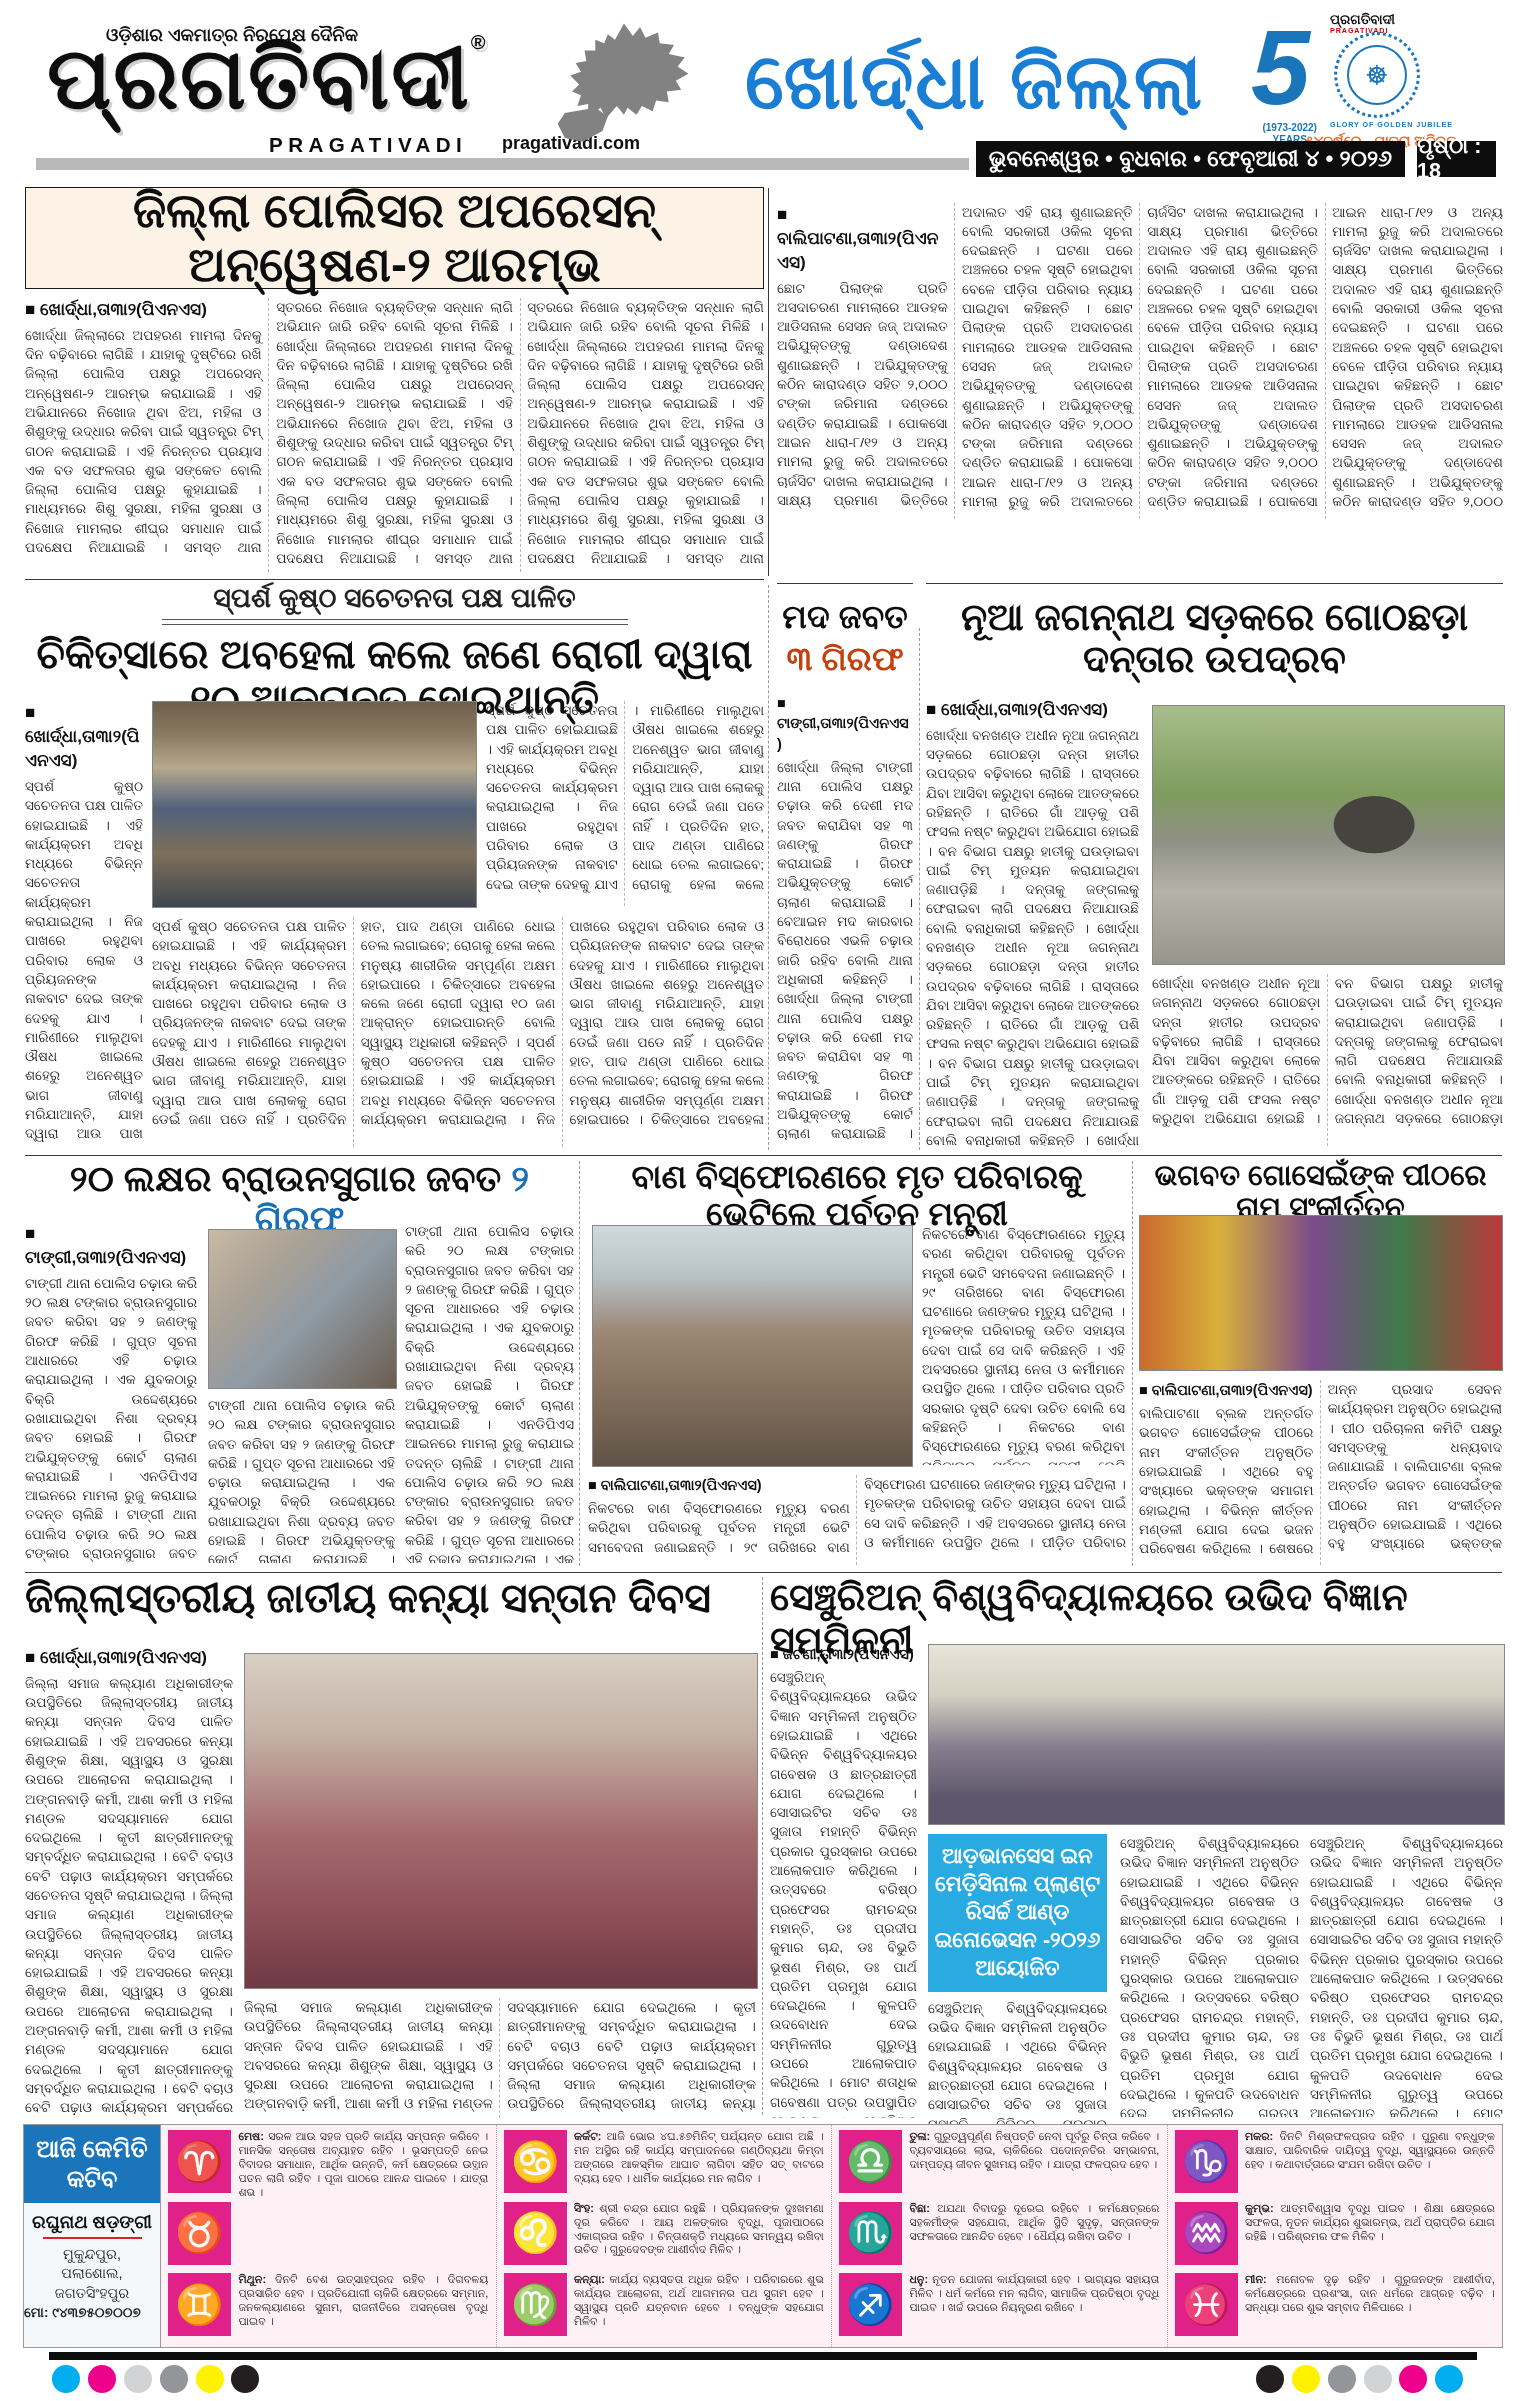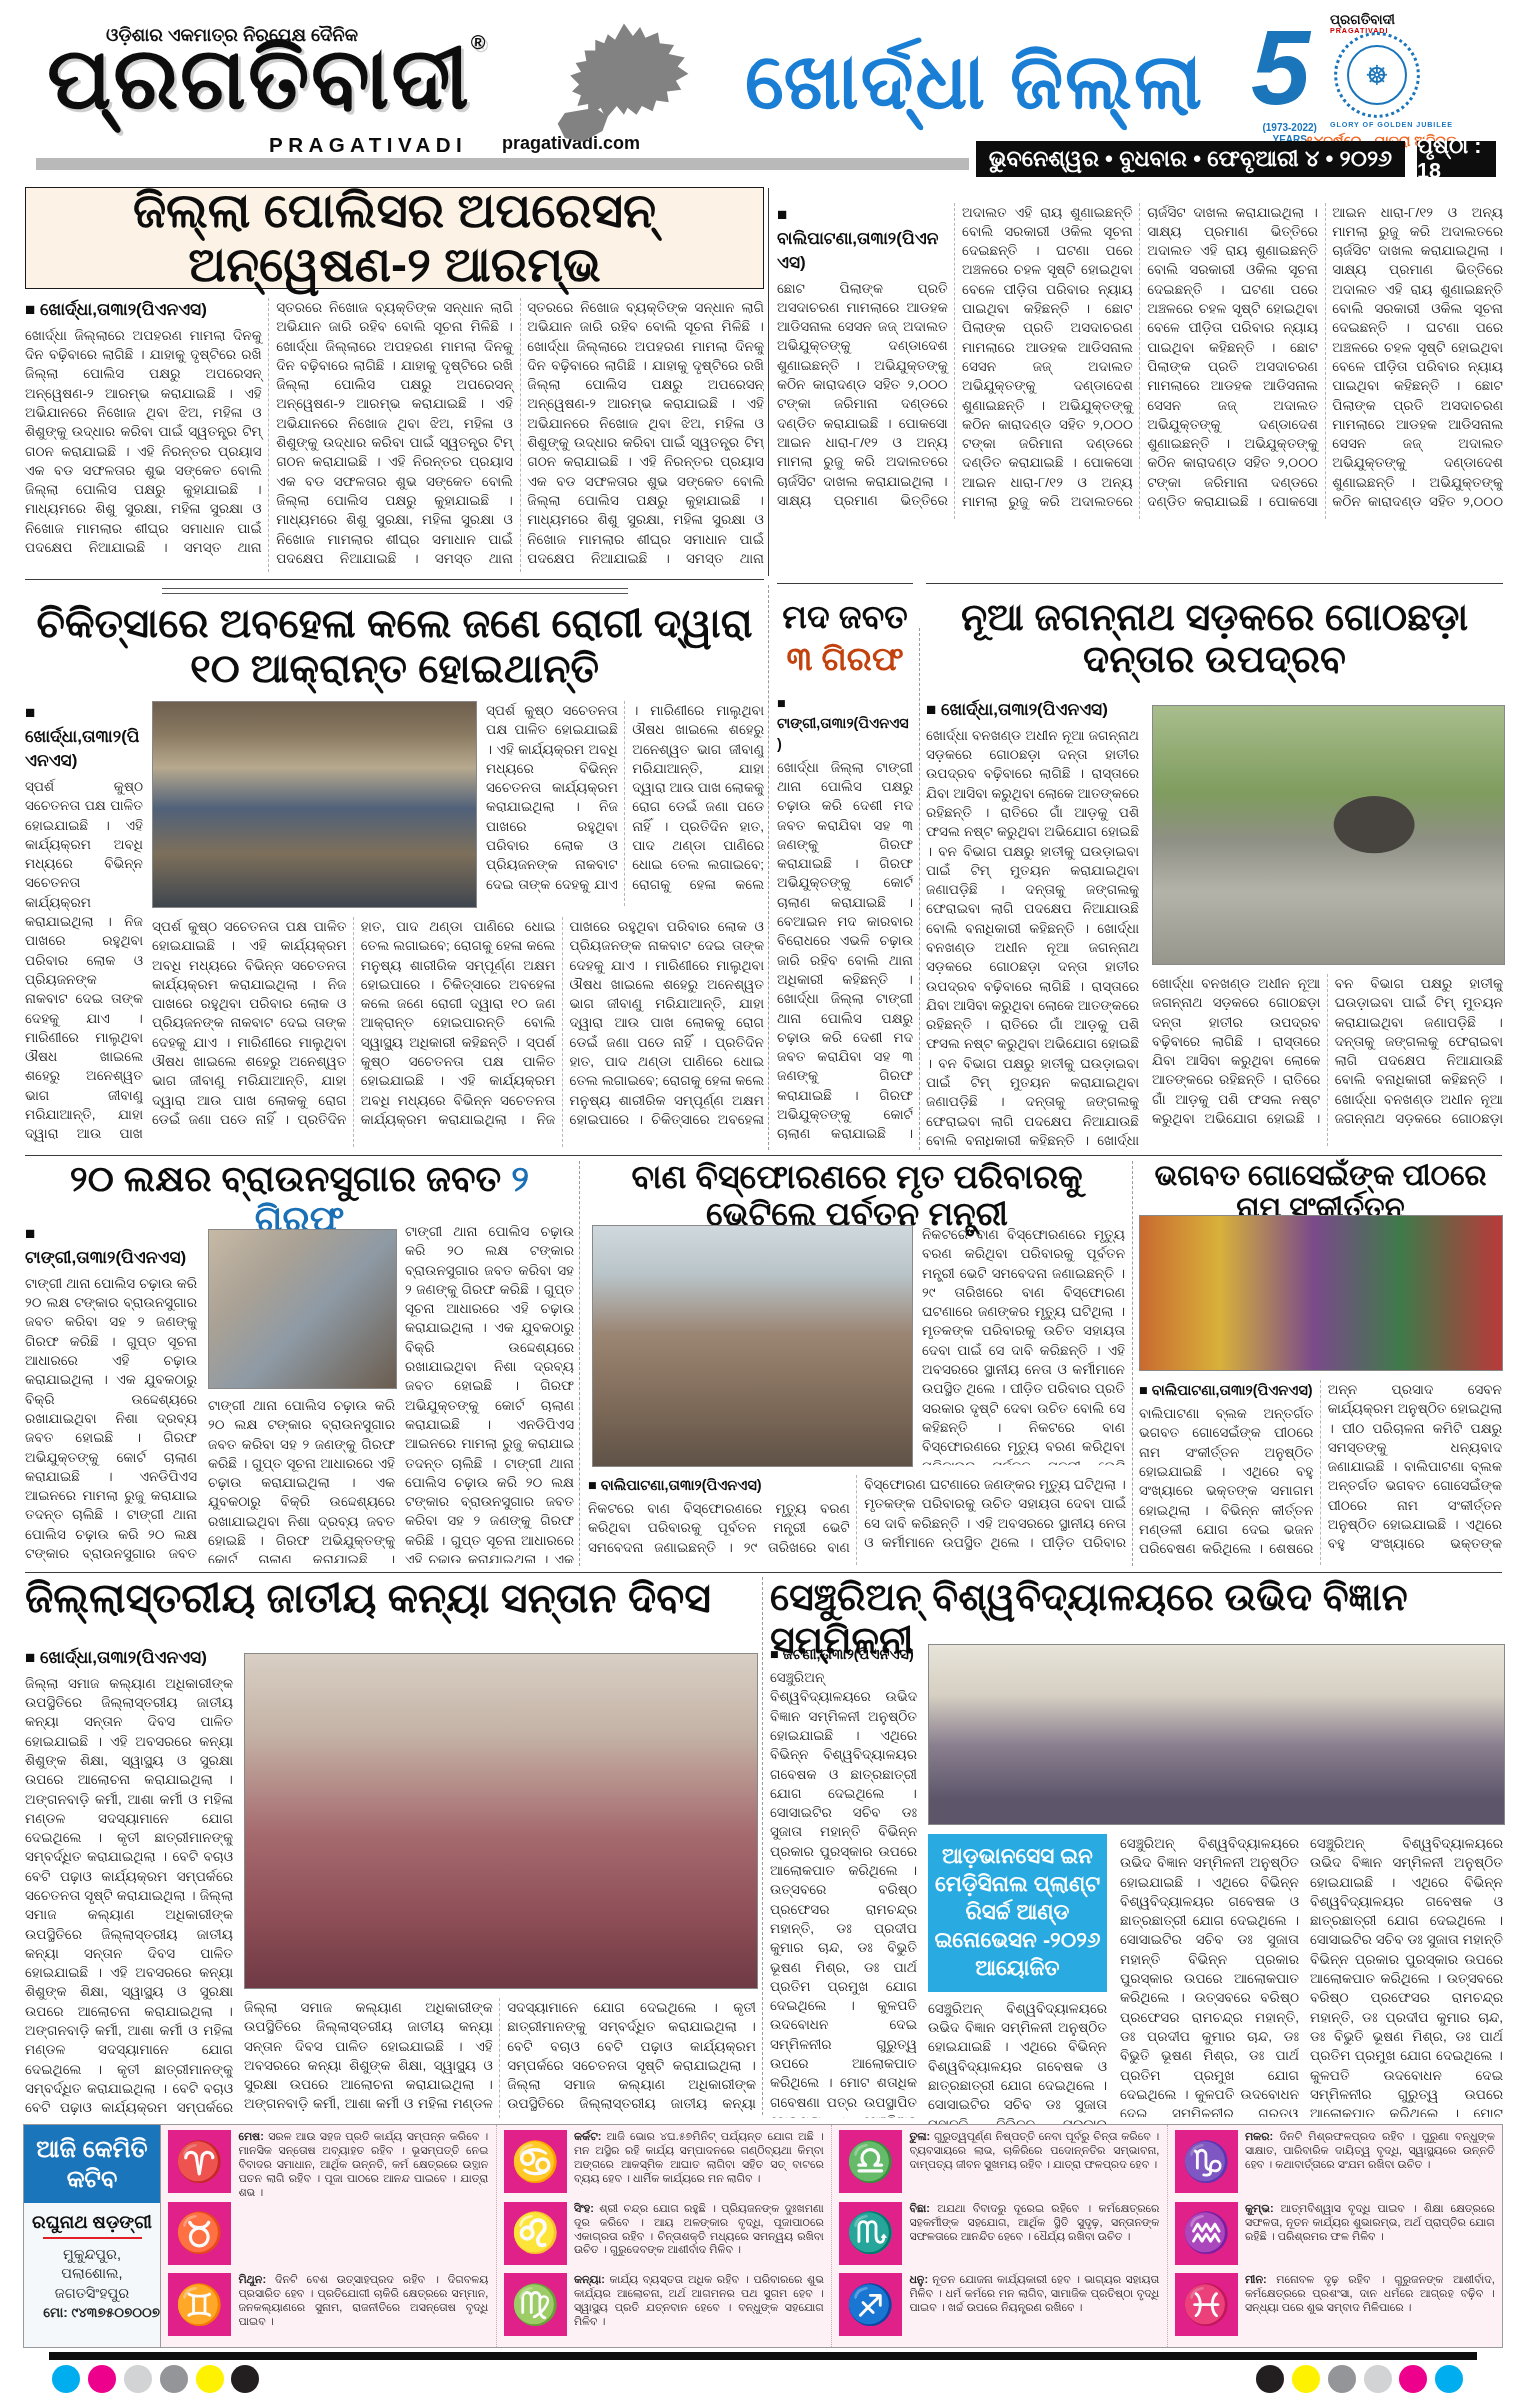--- a/index.html
+++ b/index.html
@@ -43,21 +43,21 @@
   .red{color:#c2410c;}
   .blue{color:#1a6fb5;}
   .highlight-box{background:#29abe2;color:#fff;font-weight:800;font-size:21.5px;text-align:center;padding:9px 5.4px;line-height:1.3;}
   
   .horo{position:absolute;left:23px;top:2124px;width:1478px;height:222px;border:1.3px solid #9a9a9a;background:#fdf1f6;display:flex;}
   .horo-left{width:136px;background:#f4f8fb;border-right:1.3px solid #9a9a9a;flex:none;}
   .horo-title{background:#1b75bb;color:#fff;font-size:24px;font-weight:800;text-align:center;padding:9px 3.6px;line-height:1.25;}
   .astro-name{font-size:18px;font-weight:800;text-align:center;margin-top:9px;color:#0d0d0d;}
   .astro-rule{width:99px;height:2.7px;background:#e31e26;margin:3.6px auto 5.4px;}
   .astro-line{font-size:14.4px;text-align:center;line-height:1.35;color:#222;}
-  .astro-phone{font-size:13.5px;font-weight:700;text-align:right;margin-top:1.8px;color:#222;}
+  .astro-phone{font-size:13.5px;font-weight:700;text-align:left;margin-top:1.8px;color:#222;}
   .horo-cols{flex:1;display:flex;}
   .horo-col{flex:1;padding:5.4px 7.2px;display:flex;flex-direction:column;gap:5.4px;}
   .horo-col + .horo-col{border-left:1.8px dotted #c9a9b9;}
   .horo-entry{display:flex;gap:7.2px;height:66px;overflow:hidden;}
   .zod-ic{flex:none;width:63px;height:63px;background:#e0218a;color:#fff;font-size:39px;display:flex;align-items:center;justify-content:center;}
   .horo-text{font-size:11px;line-height:1.26;text-align:justify;color:#222;}
   .horo-text b{font-weight:800;}
   
   .footer-bar{position:absolute;left:49px;top:2352px;width:1428px;height:8px;background:#0d0d0d;}
   .dot{position:absolute;top:2365px;width:28px;height:28px;border-radius:50%;}
@@ -111,20 +111,21 @@
   <section class="abs" style="left:777px;top:190px;width:726px;height:386px;">
     <div class="body cols4" style="margin-top:12.6px;height:316px;">
       <span class="byline">■ ବାଲିପାଟଣା,ତା୩ା୨(ପିଏନଏସ)</span>
       <span>ଛୋଟ ପିଲାଙ୍କ ପ୍ରତି ଅସଦାଚରଣ ମାମଲାରେ ଆଡହକ ଆଡିସନାଲ ସେସନ ଜଜ୍ ଅଦାଲତ ଅଭିଯୁକ୍ତଙ୍କୁ ଦଣ୍ଡାଦେଶ ଶୁଣାଇଛନ୍ତି । ଅଭିଯୁକ୍ତଙ୍କୁ କଠିନ କାରାଦଣ୍ଡ ସହିତ ୨,୦୦୦ ଟଙ୍କା ଜରିମାନା ଦଣ୍ଡରେ ଦଣ୍ଡିତ କରାଯାଇଛି । ପୋକସୋ ଆଇନ ଧାରା-୮/୧୨ ଓ ଅନ୍ୟ ମାମଲା ରୁଜୁ କରି ଅଦାଲତରେ ଚାର୍ଜସିଟ ଦାଖଲ କରାଯାଇଥିଲା । ସାକ୍ଷ୍ୟ ପ୍ରମାଣ ଭିତ୍ତିରେ ଅଦାଲତ ଏହି ରାୟ ଶୁଣାଇଛନ୍ତି ବୋଲି ସରକାରୀ ଓକିଲ ସୂଚନା ଦେଇଛନ୍ତି । ଘଟଣା ପରେ ଅଞ୍ଚଳରେ ଚହଳ ସୃଷ୍ଟି ହୋଇଥିବା ବେଳେ ପୀଡ଼ିତା ପରିବାର ନ୍ୟାୟ ପାଇଥିବା କହିଛନ୍ତି । ଛୋଟ ପିଲାଙ୍କ ପ୍ରତି ଅସଦାଚରଣ ମାମଲାରେ ଆଡହକ ଆଡିସନାଲ ସେସନ ଜଜ୍ ଅଦାଲତ ଅଭିଯୁକ୍ତଙ୍କୁ ଦଣ୍ଡାଦେଶ ଶୁଣାଇଛନ୍ତି । ଅଭିଯୁକ୍ତଙ୍କୁ କଠିନ କାରାଦଣ୍ଡ ସହିତ ୨,୦୦୦ ଟଙ୍କା ଜରିମାନା ଦଣ୍ଡରେ ଦଣ୍ଡିତ କରାଯାଇଛି । ପୋକସୋ ଆଇନ ଧାରା-୮/୧୨ ଓ ଅନ୍ୟ ମାମଲା ରୁଜୁ କରି ଅଦାଲତରେ ଚାର୍ଜସିଟ ଦାଖଲ କରାଯାଇଥିଲା । ସାକ୍ଷ୍ୟ ପ୍ରମାଣ ଭିତ୍ତିରେ ଅଦାଲତ ଏହି ରାୟ ଶୁଣାଇଛନ୍ତି ବୋଲି ସରକାରୀ ଓକିଲ ସୂଚନା ଦେଇଛନ୍ତି । ଘଟଣା ପରେ ଅଞ୍ଚଳରେ ଚହଳ ସୃଷ୍ଟି ହୋଇଥିବା ବେଳେ ପୀଡ଼ିତା ପରିବାର ନ୍ୟାୟ ପାଇଥିବା କହିଛନ୍ତି । ଛୋଟ ପିଲାଙ୍କ ପ୍ରତି ଅସଦାଚରଣ ମାମଲାରେ ଆଡହକ ଆଡିସନାଲ ସେସନ ଜଜ୍ ଅଦାଲତ ଅଭିଯୁକ୍ତଙ୍କୁ ଦଣ୍ଡାଦେଶ ଶୁଣାଇଛନ୍ତି । ଅଭିଯୁକ୍ତଙ୍କୁ କଠିନ କାରାଦଣ୍ଡ ସହିତ ୨,୦୦୦ ଟଙ୍କା ଜରିମାନା ଦଣ୍ଡରେ ଦଣ୍ଡିତ କରାଯାଇଛି । ପୋକସୋ ଆଇନ ଧାରା-୮/୧୨ ଓ ଅନ୍ୟ ମାମଲା ରୁଜୁ କରି ଅଦାଲତରେ ଚାର୍ଜସିଟ ଦାଖଲ କରାଯାଇଥିଲା । ସାକ୍ଷ୍ୟ ପ୍ରମାଣ ଭିତ୍ତିରେ ଅଦାଲତ ଏହି ରାୟ ଶୁଣାଇଛନ୍ତି ବୋଲି ସରକାରୀ ଓକିଲ ସୂଚନା ଦେଇଛନ୍ତି । ଘଟଣା ପରେ ଅଞ୍ଚଳରେ ଚହଳ ସୃଷ୍ଟି ହୋଇଥିବା ବେଳେ ପୀଡ଼ିତା ପରିବାର ନ୍ୟାୟ ପାଇଥିବା କହିଛନ୍ତି । ଛୋଟ ପିଲାଙ୍କ ପ୍ରତି ଅସଦାଚରଣ ମାମଲାରେ ଆଡହକ ଆଡିସନାଲ ସେସନ ଜଜ୍ ଅଦାଲତ ଅଭିଯୁକ୍ତଙ୍କୁ ଦଣ୍ଡାଦେଶ ଶୁଣାଇଛନ୍ତି । ଅଭିଯୁକ୍ତଙ୍କୁ କଠିନ କାରାଦଣ୍ଡ ସହିତ ୨,୦୦୦ ଟଙ୍କା ଜରିମାନା ଦଣ୍ଡରେ ଦଣ୍ଡିତ କରାଯାଇଛି । ପୋକସୋ ଆଇନ ଧାରା-୮/୧୨ ଓ ଅନ୍ୟ ମାମଲା ରୁଜୁ କରି ଅଦାଲତରେ ଚାର୍ଜସିଟ ଦାଖଲ କରାଯାଇଥିଲା । ସାକ୍ଷ୍ୟ ପ୍ରମାଣ ଭିତ୍ତିରେ ଅଦାଲତ ଏହି ରାୟ ଶୁଣାଇଛନ୍ତି ବୋଲି ସରକାରୀ ଓକିଲ ସୂଚନା ଦେଇଛନ୍ତି । ଘଟଣା ପରେ ଅଞ୍ଚଳରେ ଚହଳ ସୃଷ୍ଟି ହୋଇଥିବା ବେଳେ ପୀଡ଼ିତା ପରିବାର ନ୍ୟାୟ ପାଇଥିବା କହିଛନ୍ତି । ଛୋଟ ପିଲାଙ୍କ ପ୍ରତି ଅସଦାଚରଣ ମାମଲାରେ ଆଡହକ ଆଡିସନାଲ ସେସନ ଜଜ୍ ଅଦାଲତ ଅଭିଯୁକ୍ତଙ୍କୁ ଦଣ୍ଡାଦେଶ ଶୁଣାଇଛନ୍ତି । ଅଭିଯୁକ୍ତଙ୍କୁ କଠିନ କାରାଦଣ୍ଡ ସହିତ ୨,୦୦୦ ଟଙ୍କା ଜରିମାନା ଦଣ୍ଡରେ ଦଣ୍ଡିତ କରାଯାଇଛି । ପୋକସୋ ଆଇନ ଧାରା-୮/୧୨ ଓ ଅନ୍ୟ ମାମଲା ରୁଜୁ କରି ଅଦାଲତରେ ଚାର୍ଜସିଟ ଦାଖଲ କରାଯାଇଥିଲା । ସାକ୍ଷ୍ୟ ପ୍ରମାଣ ଭିତ୍ତିରେ ଅଦାଲତ ଏହି ରାୟ ଶୁଣାଇଛନ୍ତି ବୋଲି ସରକାରୀ ଓକିଲ ସୂଚନା ଦେଇଛନ୍ତି । ଘଟଣା ପରେ ଅଞ୍ଚଳରେ ଚହଳ ସୃଷ୍ଟି ହୋଇଥିବା ବେଳେ ପୀଡ଼ିତା ପରିବାର ନ୍ୟାୟ ପାଇଥିବା କହିଛନ୍ତି ।</span>
     </div>
   </section>
 
   <div class="hsep" style="left:25px;top:579px;width:739px;"></div>
 
   <section class="abs" style="left:25px;top:583px;width:739px;height:569px;">
+    <div class="kicker">ସ୍ପର୍ଶ କୁଷ୍ଠ ସଚେତନତା ପକ୍ଷ ପାଳିତ</div>
     <div class="kicker-rule" style="margin:5.4px auto 0;width:466px;"></div>
     <h1 class="hl" style="font-size:40px;margin-top:7.2px;">ଚିକିତ୍ସାରେ ଅବହେଳା କଲେ ଜଣେ ରୋଗୀ ଦ୍ୱାରା ୧୦ ଆକ୍ରାନ୍ତ ହୋଇଥାନ୍ତି</h1>
     <div class="photo" style="left:127px;top:118px;width:323px;height:205px;background:
       linear-gradient(180deg,#6e5f4e 0%,#8a7a62 16%,#b7a98e 32%,#50617a 52%,#7d6f5a 74%,#3f464f 100%);"></div>
     <div class="body" style="position:absolute;left:0;top:118px;width:118px;height:445px;">
       <span class="byline">■ ଖୋର୍ଦ୍ଧା,ତା୩ା୨(ପିଏନଏସ)</span>
       <span>ସ୍ପର୍ଶ କୁଷ୍ଠ ସଚେତନତା ପକ୍ଷ ପାଳିତ ହୋଇଯାଇଛି । ଏହି କାର୍ଯ୍ୟକ୍ରମ ଅବଧି ମଧ୍ୟରେ ବିଭିନ୍ନ ସଚେତନତା କାର୍ଯ୍ୟକ୍ରମ କରାଯାଇଥିଲା । ନିଜ ପାଖରେ ରହୁଥିବା ପରିବାର ଲୋକ ଓ ପ୍ରିୟଜନଙ୍କ ନାକବାଟ ଦେଇ ତାଙ୍କ ଦେହକୁ ଯାଏ । ମାରିଣୀରେ ମାଲୁଥିବା ଔଷଧ ଖାଇଲେ ଶହେରୁ ଅନେଶ୍ୱତ ଭାଗ ଜୀବାଣୁ ମରିଯାଆନ୍ତି, ଯାହା ଦ୍ୱାରା ଆଉ ପାଖ ଲୋକକୁ ରୋଗ ଡେଇଁ ଜଣା ପଡେ ନାହିଁ । ପ୍ରତିଦିନ ହାତ, ପାଦ ଥଣ୍ଡା ପାଣିରେ ଧୋଇ ତେଲ ଲଗାଇବେ; ରୋଗକୁ ହେଳା କଲେ ମନୁଷ୍ୟ ଶାରୀରିକ ସମ୍ପୂର୍ଣ୍ଣ ଅକ୍ଷମ ହୋଇପାରେ । ଚିକିତ୍ସାରେ ଅବହେଳା କଲେ ଜଣେ ରୋଗୀ ଦ୍ୱାରା ୧୦ ଜଣ ଆକ୍ରାନ୍ତ ହୋଇପାରନ୍ତି ବୋଲି ସ୍ୱାସ୍ଥ୍ୟ ଅଧିକାରୀ କହିଛନ୍ତି । ସ୍ପର୍ଶ କୁଷ୍ଠ ସଚେତନତା ପକ୍ଷ ପାଳିତ ହୋଇଯାଇଛି । ଏହି କାର୍ଯ୍ୟକ୍ରମ ଅବଧି ମଧ୍ୟରେ ବିଭିନ୍ନ ସଚେତନତା କାର୍ଯ୍ୟକ୍ରମ କରାଯାଇଥିଲା । ନିଜ ପାଖରେ ରହୁଥିବା ପରିବାର ଲୋକ ଓ ପ୍ରିୟଜନଙ୍କ ନାକବାଟ ଦେଇ ତାଙ୍କ ଦେହକୁ ଯାଏ । ମାରିଣୀରେ ମାଲୁଥିବା ଔଷଧ ଖାଇଲେ ଶହେରୁ ଅନେଶ୍ୱତ ଭାଗ ଜୀବାଣୁ ମରିଯାଆନ୍ତି, ଯାହା ଦ୍ୱାରା ଆଉ ପାଖ ଲୋକକୁ ରୋଗ ଡେଇଁ ଜଣା ପଡେ ନାହିଁ । ପ୍ରତିଦିନ ହାତ, ପାଦ ଥଣ୍ଡା ପାଣିରେ ଧୋଇ ତେଲ ଲଗାଇବେ; ରୋଗକୁ ହେଳା କଲେ ମନୁଷ୍ୟ ଶାରୀରିକ ସମ୍ପୂର୍ଣ୍ଣ ଅକ୍ଷମ ହୋଇପାରେ । ଚିକିତ୍ସାରେ ଅବହେଳା କଲେ ଜଣେ ରୋଗୀ ଦ୍ୱାରା ୧୦ ଜଣ ଆକ୍ରାନ୍ତ ହୋଇପାରନ୍ତି ବୋଲି ସ୍ୱାସ୍ଥ୍ୟ ଅଧିକାରୀ କହିଛନ୍ତି ।</span>
     </div>
     <div class="body cols2" style="position:absolute;left:461px;top:118px;width:278px;height:205px;">
       <span>ସ୍ପର୍ଶ କୁଷ୍ଠ ସଚେତନତା ପକ୍ଷ ପାଳିତ ହୋଇଯାଇଛି । ଏହି କାର୍ଯ୍ୟକ୍ରମ ଅବଧି ମଧ୍ୟରେ ବିଭିନ୍ନ ସଚେତନତା କାର୍ଯ୍ୟକ୍ରମ କରାଯାଇଥିଲା । ନିଜ ପାଖରେ ରହୁଥିବା ପରିବାର ଲୋକ ଓ ପ୍ରିୟଜନଙ୍କ ନାକବାଟ ଦେଇ ତାଙ୍କ ଦେହକୁ ଯାଏ । ମାରିଣୀରେ ମାଲୁଥିବା ଔଷଧ ଖାଇଲେ ଶହେରୁ ଅନେଶ୍ୱତ ଭାଗ ଜୀବାଣୁ ମରିଯାଆନ୍ତି, ଯାହା ଦ୍ୱାରା ଆଉ ପାଖ ଲୋକକୁ ରୋଗ ଡେଇଁ ଜଣା ପଡେ ନାହିଁ । ପ୍ରତିଦିନ ହାତ, ପାଦ ଥଣ୍ଡା ପାଣିରେ ଧୋଇ ତେଲ ଲଗାଇବେ; ରୋଗକୁ ହେଳା କଲେ ମନୁଷ୍ୟ ଶାରୀରିକ ସମ୍ପୂର୍ଣ୍ଣ ଅକ୍ଷମ ହୋଇପାରେ । ଚିକିତ୍ସାରେ ଅବହେଳା କଲେ ଜଣେ ରୋଗୀ ଦ୍ୱାରା ୧୦ ଜଣ ଆକ୍ରାନ୍ତ ହୋଇପାରନ୍ତି ବୋଲି ସ୍ୱାସ୍ଥ୍ୟ ଅଧିକାରୀ କହିଛନ୍ତି । ସ୍ପର୍ଶ କୁଷ୍ଠ ସଚେତନତା ପକ୍ଷ ପାଳିତ ହୋଇଯାଇଛି । ଏହି କାର୍ଯ୍ୟକ୍ରମ ଅବଧି ମଧ୍ୟରେ ବିଭିନ୍ନ ସଚେତନତା କାର୍ଯ୍ୟକ୍ରମ କରାଯାଇଥିଲା । ନିଜ ପାଖରେ ରହୁଥିବା ପରିବାର ଲୋକ ଓ ପ୍ରିୟଜନଙ୍କ ନାକବାଟ ଦେଇ ତାଙ୍କ ଦେହକୁ ଯାଏ । ମାରିଣୀରେ ମାଲୁଥିବା ଔଷଧ ଖାଇଲେ ଶହେରୁ ଅନେଶ୍ୱତ ଭାଗ ଜୀବାଣୁ ମରିଯାଆନ୍ତି, ଯାହା ଦ୍ୱାରା ଆଉ ପାଖ ଲୋକକୁ ରୋଗ ଡେଇଁ ଜଣା ପଡେ ନାହିଁ । ପ୍ରତିଦିନ ହାତ, ପାଦ ଥଣ୍ଡା ପାଣିରେ ଧୋଇ ତେଲ ଲଗାଇବେ; ରୋଗକୁ ହେଳା କଲେ ମନୁଷ୍ୟ ଶାରୀରିକ ସମ୍ପୂର୍ଣ୍ଣ ଅକ୍ଷମ ହୋଇପାରେ । ଚିକିତ୍ସାରେ ଅବହେଳା କଲେ ଜଣେ ରୋଗୀ ଦ୍ୱାରା ୧୦ ଜଣ ଆକ୍ରାନ୍ତ ହୋଇପାରନ୍ତି ବୋଲି ସ୍ୱାସ୍ଥ୍ୟ ଅଧିକାରୀ କହିଛନ୍ତି ।</span>

